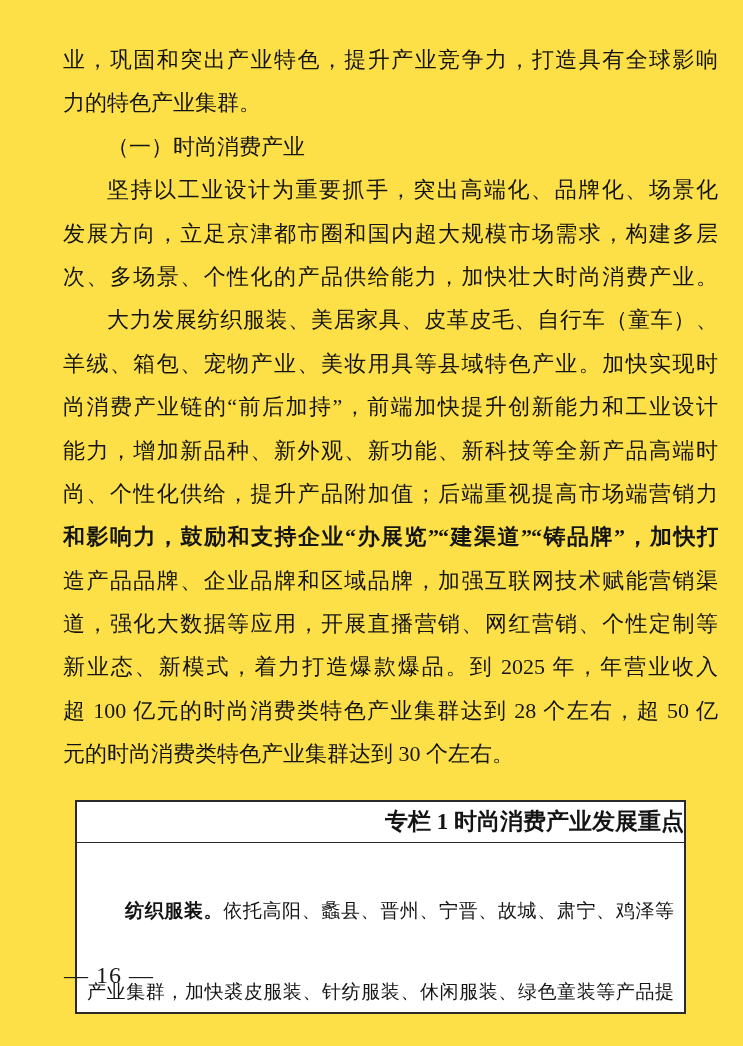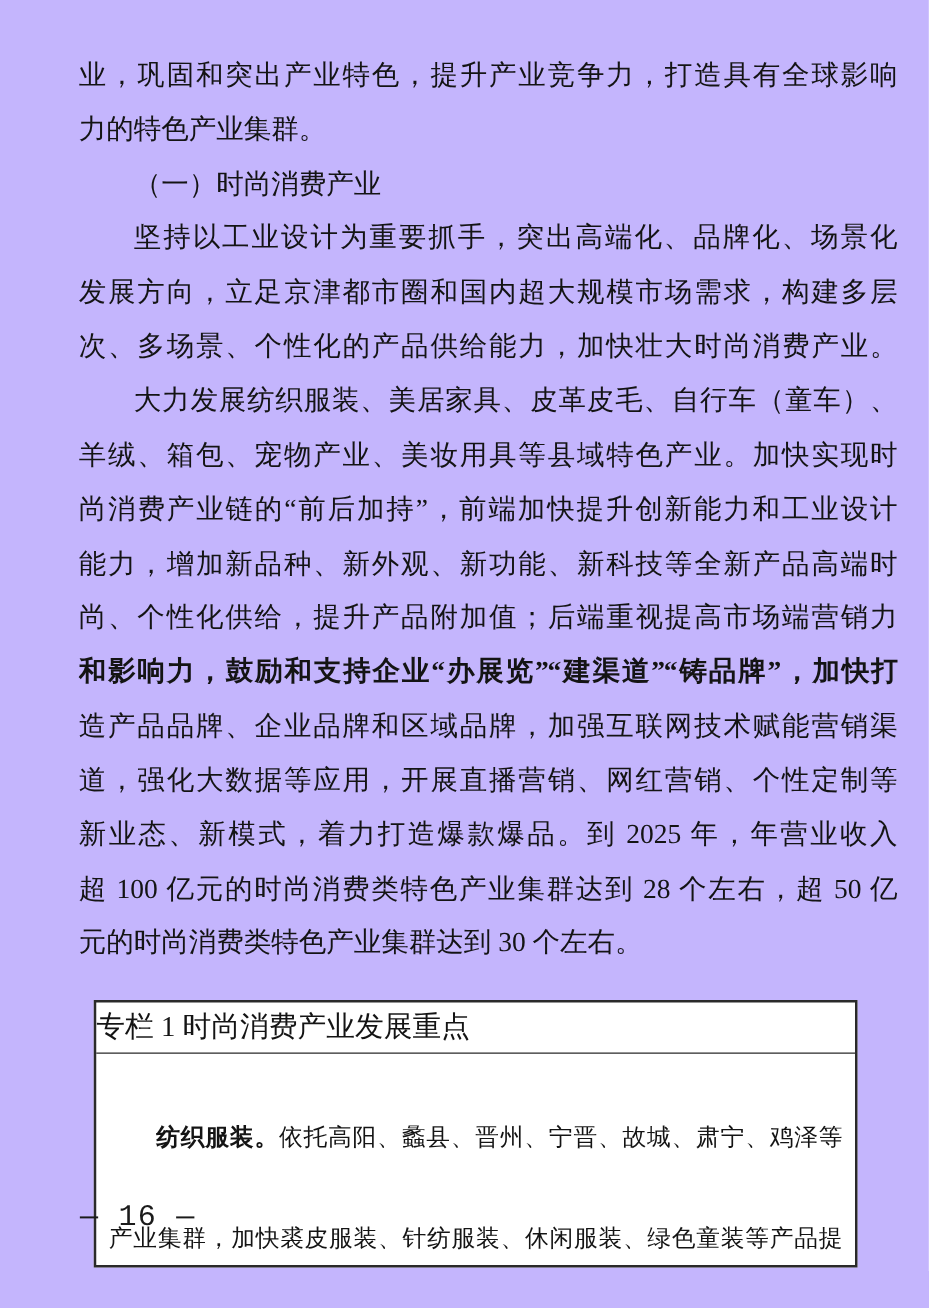--- a/index.html
+++ b/index.html
@@ -5,21 +5,21 @@
   html, body { margin: 0; padding: 0; }
   body {
     width: 743px;
     height: 1046px;
     position: relative;
     background: #ffffff;
     font-family: "Liberation Serif", "DejaVu Serif", serif;
     color: #141414;
     overflow: hidden;
   }
-  .page { position: absolute; inset: 0; background: #c4b5fd; }
+  .page { position: absolute; inset: 0; background: #fde047; }
 
   .content {
     position: absolute;
     left: 63px;
     top: 38px;
     width: 655px;
   }
   .line {
     height: 43.4px;
     line-height: 43.4px;
@@ -36,22 +36,22 @@
     left: 75px;
     top: 800px;
     width: 611px;
     box-sizing: border-box;
     border: 2px solid #2a2a2a;
     background: #ffffff;
   }
   .box-title {
     height: 40px;
     line-height: 40px;
-    text-align: left;
-    font-weight: normal;
+    text-align: right;
+    font-weight: bold;
     font-size: 23px;
     border-bottom: 1.5px solid #2a2a2a;
     overflow: hidden;
   }
   .box-body {
     padding: 3px 10px 4px 10px;
   }
   .box-line {
     height: 33px;
     line-height: 33px;
@@ -62,21 +62,20 @@
   .lead { font-weight: bold; }
 
   .footer {
     position: absolute;
     left: 64px;
     top: 958px;
     font-size: 24px;
     line-height: 34px;
     color: #1b1b1b;
     letter-spacing: 1px;
-    font-family: Liberation Mono, monospace;
   }
 </style>
 </head>
 <body>
 
 <div class="page">
 
   <div class="content">
     <div class="line j">业，巩固和突出产业特色，提升产业竞争力，打造具有全球影响</div>
     <div class="line">力的特色产业集群。</div>

